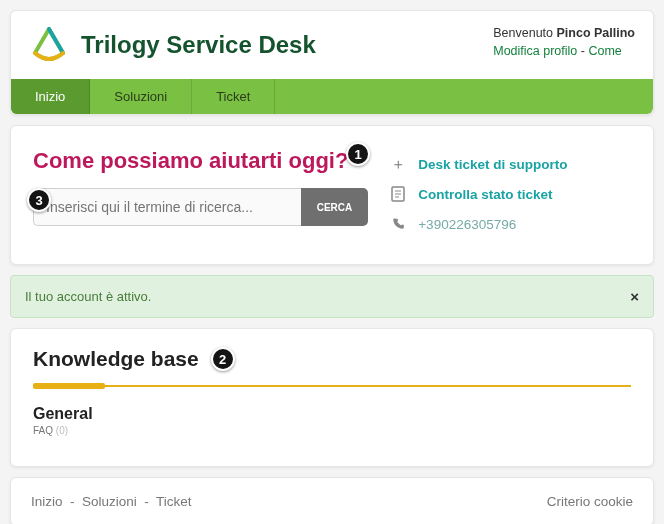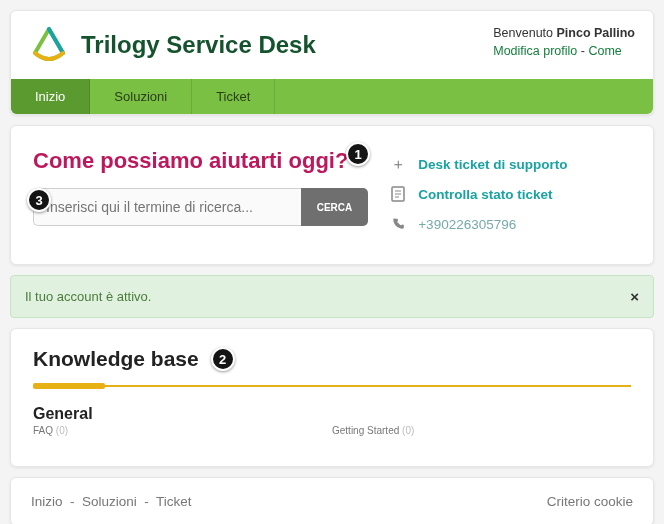--- a/index.html
+++ b/index.html
@@ -197,24 +197,20 @@
     <div class="kb-title">Knowledge base</div>
     <div class="badge" style="position:static;">2</div>
   </div>
   <div class="kb-rule"></div>
   <div class="kb-section">General</div>
   <div class="kb-cols">
     <div class="kb-col">
       <span>FAQ</span>
       <span class="count">(0)</span>
     </div>
-    <div class="kb-col">
-      <span>Getting Started</span>
-      <span class="count">(0)</span>
-    </div>
   </div>
 </div>
 
 <div class="card footer-card">
   <div class="footer-left">
     <a>Inizio</a>
     &nbsp;-&nbsp;
     <a>Soluzioni</a>
     &nbsp;-&nbsp;
     <a>Ticket</a>

